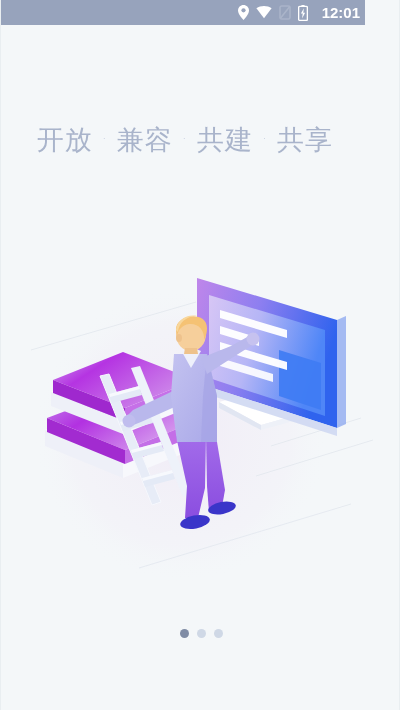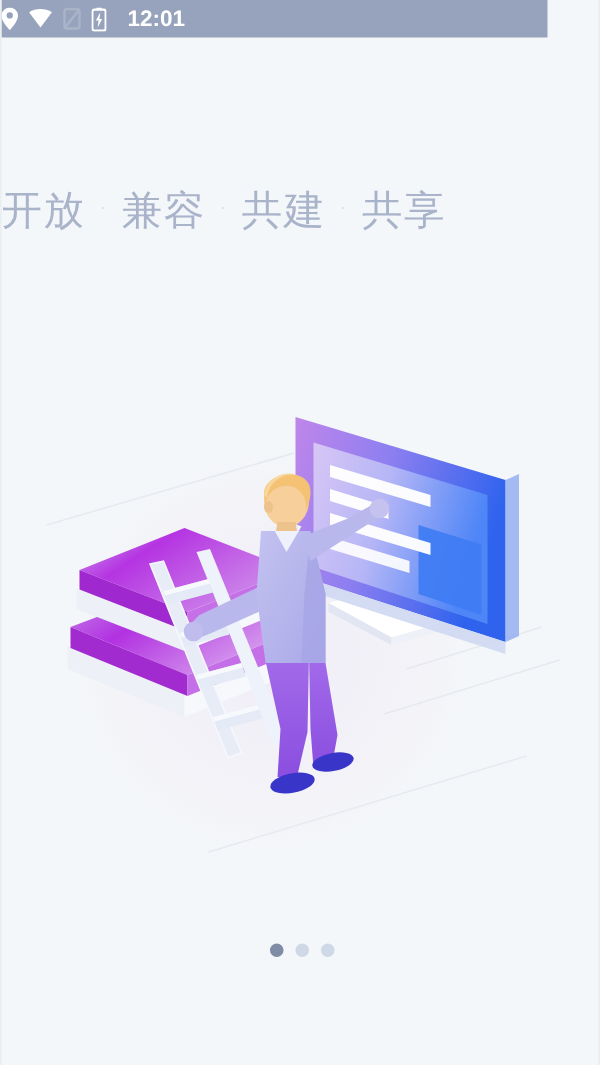--- a/index.html
+++ b/index.html
@@ -27,21 +27,21 @@
 
   
   .status-bar {
     position: absolute;
     top: 0; left: 0;
     width: 364px;
     height: 25px;
     background: #97a3bc;
     display: flex;
     align-items: center;
-    justify-content: flex-start;
+    justify-content: flex-end;
     padding-right: 3px;
     box-sizing: border-box;
   }
   .status-icons {
     display: flex;
     align-items: center;
     gap: 7px;
   }
   .sb-icon {
     display: block;
@@ -56,21 +56,21 @@
     margin-right: 2px;
     font-family: "Liberation Sans", sans-serif;
   }
 
   
   .headline {
     position: absolute;
     top: 122px;
     left: 0;
     width: 332px;
-    text-align: left;
+    text-align: right;
     color: #a9b4cb;
     font-size: 27px;
     font-weight: 300;
     letter-spacing: 1px;
     white-space: nowrap;
     font-family: "DejaVu Sans", "Liberation Sans", sans-serif;
   }
   .headline .sep {
     color: #c7cfdf;
     font-size: 16px;

